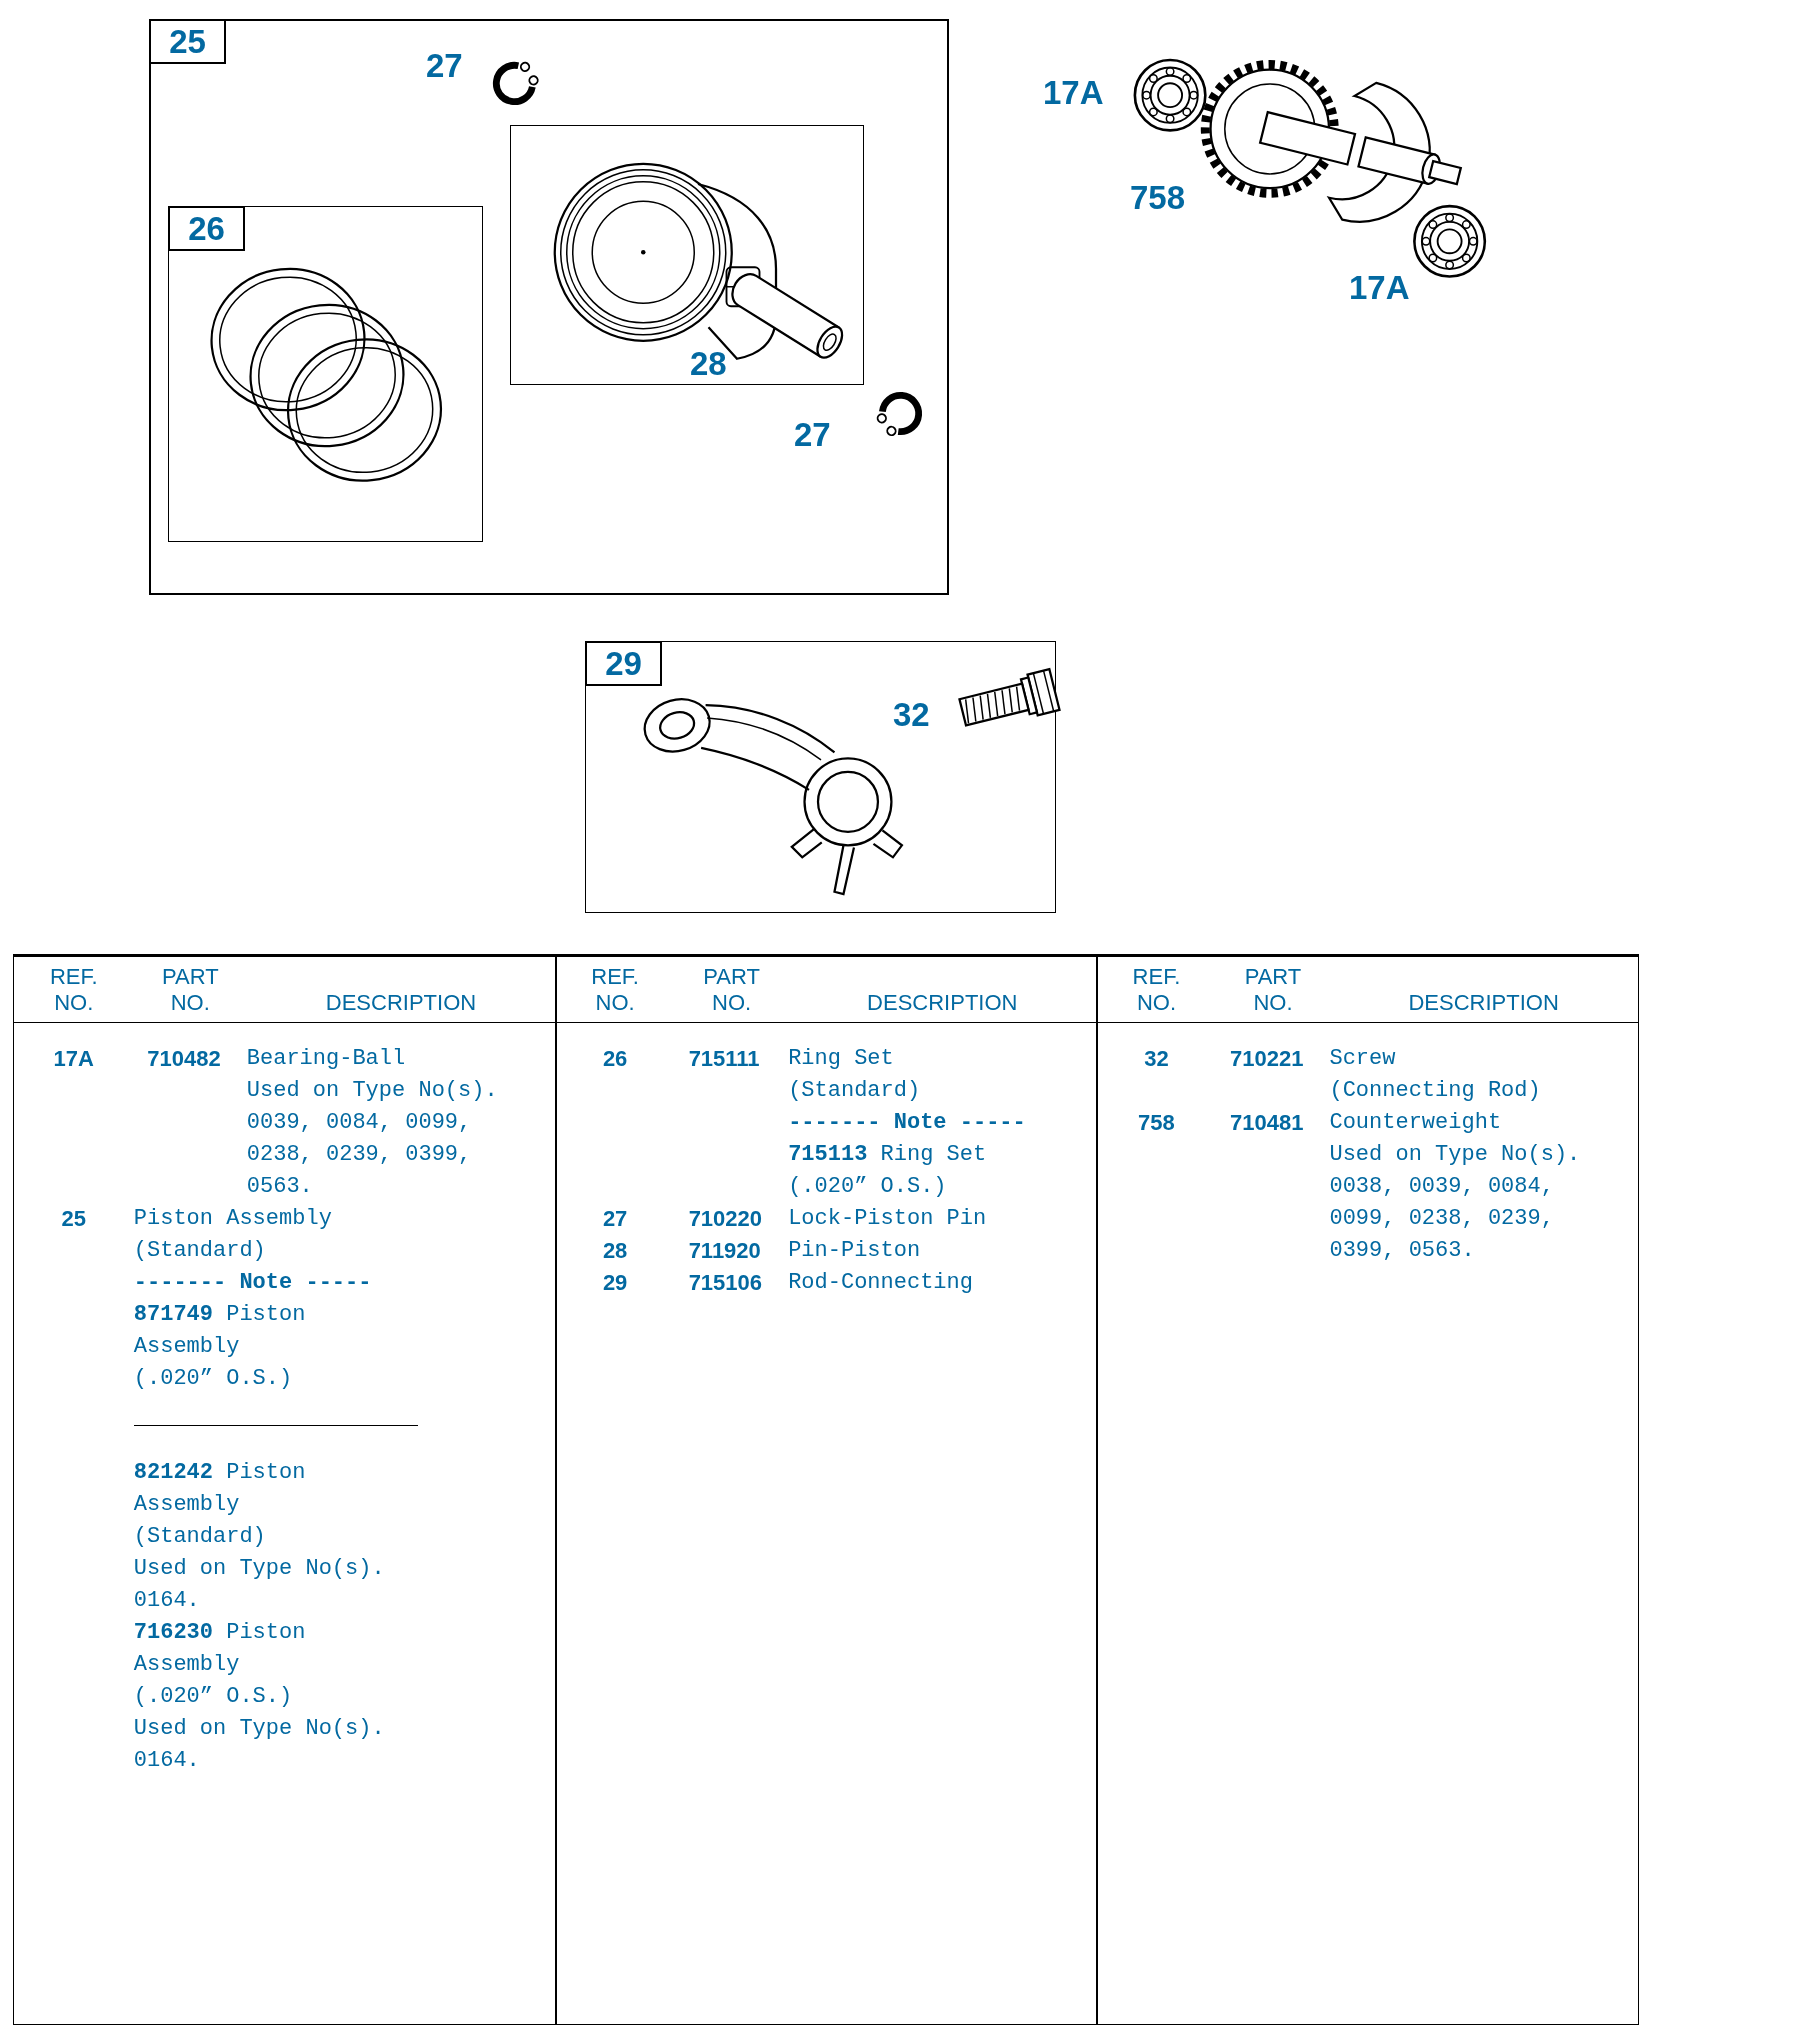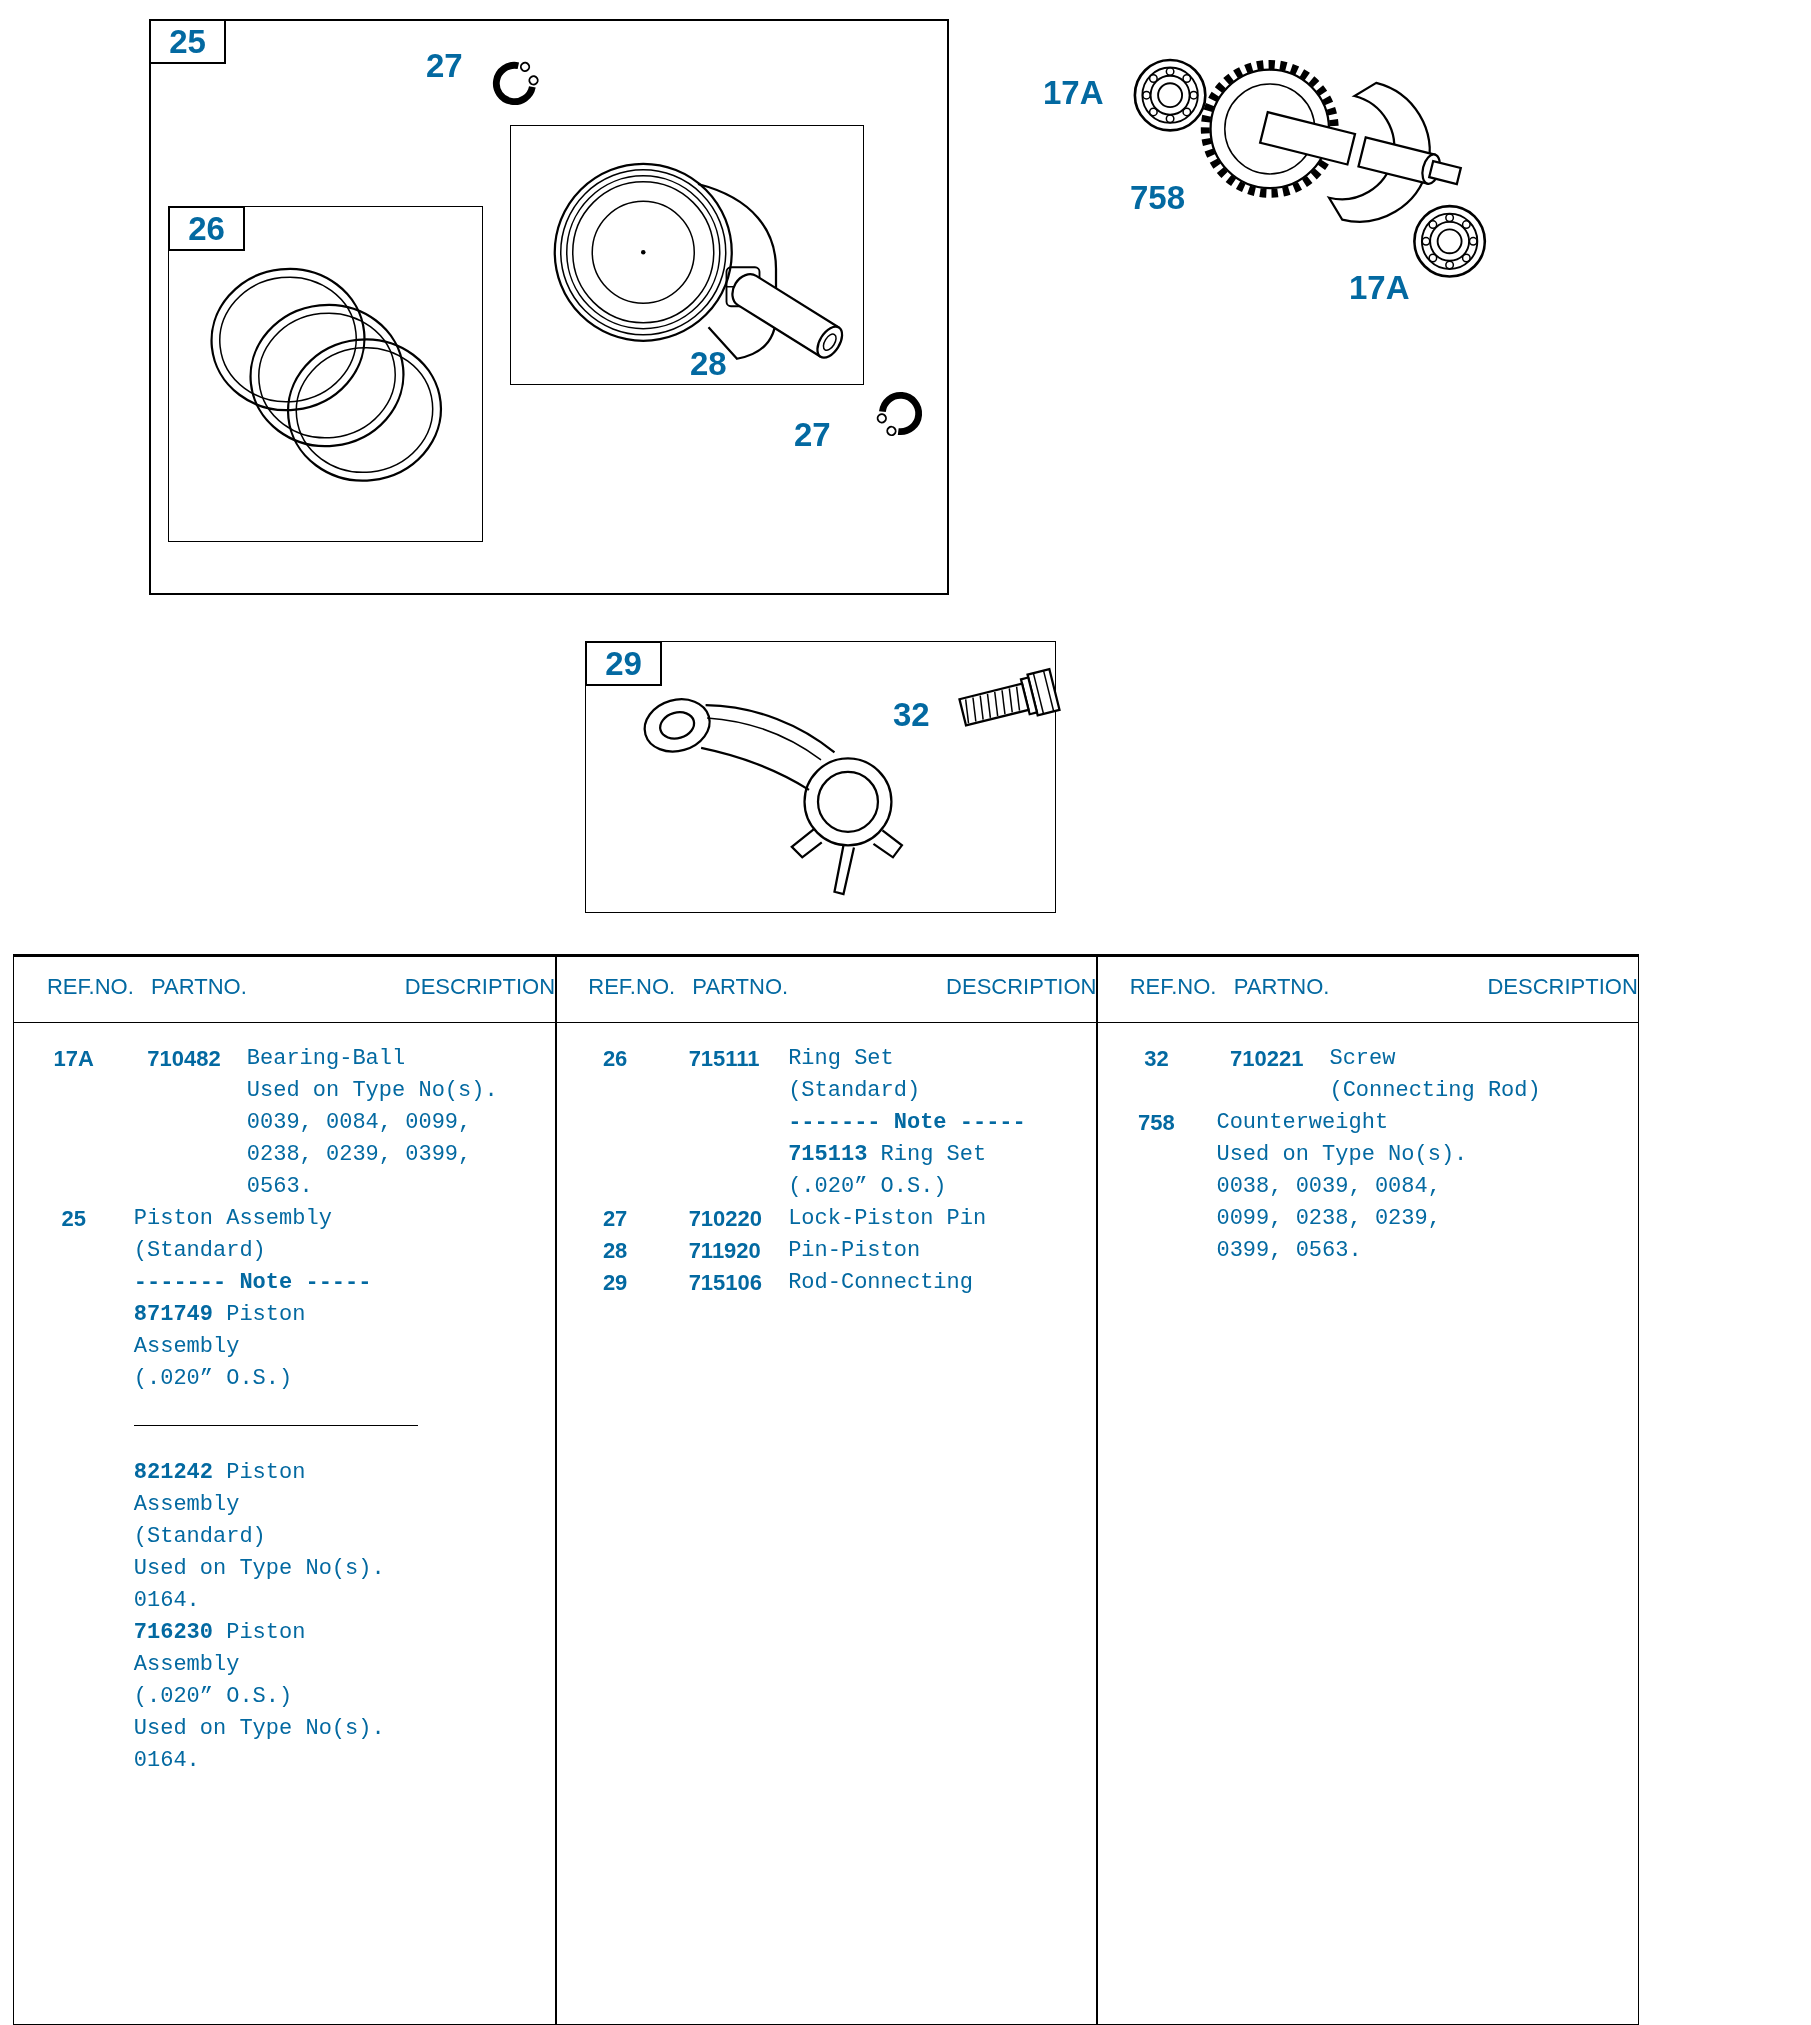--- a/index.html
+++ b/index.html
@@ -54,20 +54,21 @@
   }
   .thead {
     display: grid;
     grid-template-columns: 1fr 1fr 1fr;
     height: 66px;
     border-bottom: 1.9px solid #000;
   }
   .hgroup { display: grid; grid-template-columns: 120px 113px 1fr; }
   .hcell {
     display: flex;
+    flex-direction: column;
     justify-content: flex-end;
     align-items: center;
     font-size: 22px;
     line-height: 26px;
     padding-bottom: 6px;
   }
   .tbody { display: grid; grid-template-columns: 1fr 1fr 1fr; }
   .bcol { padding-top: 19.5px; }
   .vline {
     position: absolute;
@@ -372,20 +373,21 @@
           <div class="entry">
             <div class="ref">32</div>
             <div class="part">710221</div>
             <div class="desc">
               <div class="line">Screw</div>
               <div class="line">(Connecting Rod)</div>
             </div>
           </div>
           <div class="entry">
             <div class="ref">758</div>
+            <div class="part">710481</div>
             <div class="desc">
               <div class="line">Counterweight</div>
               <div class="line">Used on Type No(s).</div>
               <div class="line">0038, 0039, 0084,</div>
               <div class="line">0099, 0238, 0239,</div>
               <div class="line">0399, 0563.</div>
             </div>
           </div>
         </div>
     </div>

